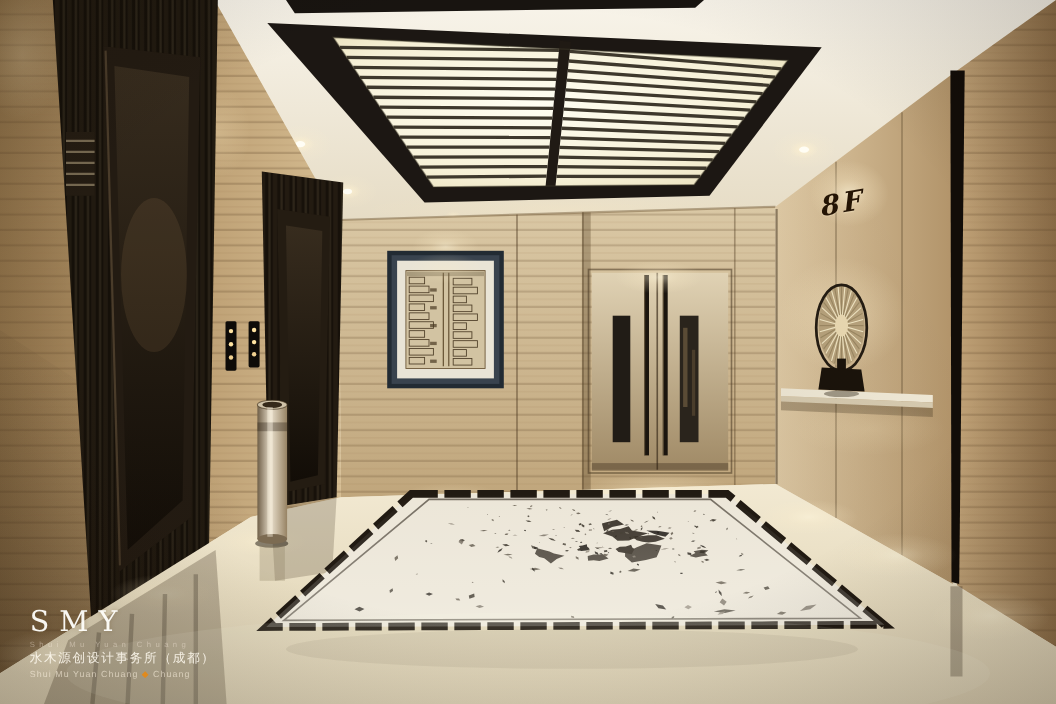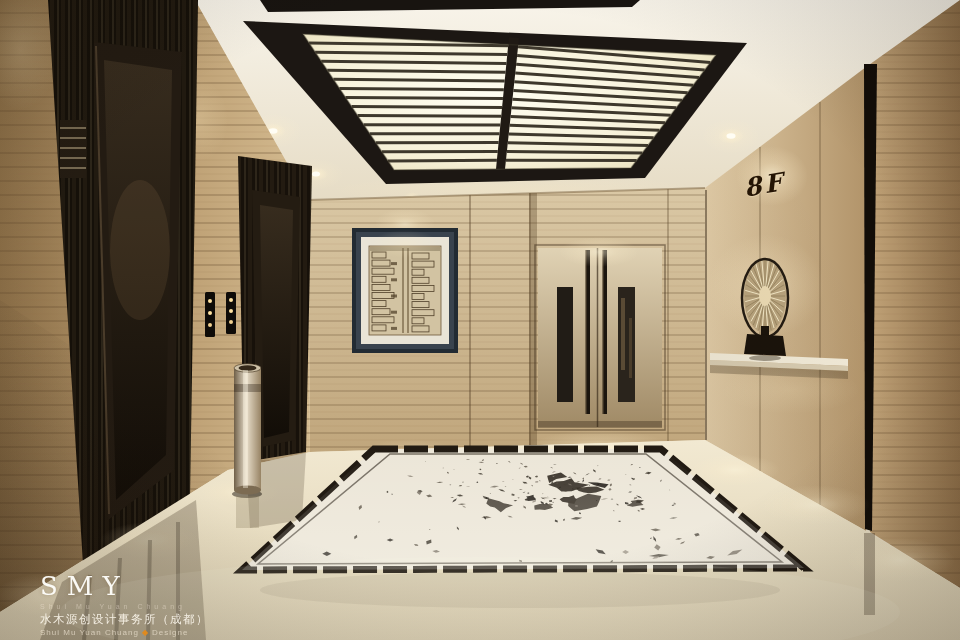--- a/index.html
+++ b/index.html
@@ -3,21 +3,21 @@
 <meta charset="utf-8">
 <style>
   html,body{margin:0;padding:0;background:#111;}
   .stage{position:relative;width:960px;height:640px;overflow:hidden;background:#e9dfc7;
          font-family:"Liberation Sans",sans-serif;}
   .stage svg{position:absolute;left:0;top:0;display:block;}
   .sign8f{position:absolute;left:746px;top:168px;width:64px;
           font-family:"DejaVu Serif",serif;font-style:italic;font-weight:700;
           font-size:25px;letter-spacing:3px;color:#241404;
           transform:rotate(-10deg) skewX(-6deg);text-shadow:0 1px 1px rgba(255,240,210,.35);}
-  .watermark{position:absolute;left:40px;top:552px;line-height:1.1;color:#fff;margin-top:20px;}
+  .watermark{position:absolute;left:27px;top:552px;line-height:1.1;color:#fff;}
   .wm-logo{font-family:"DejaVu Serif",serif;font-size:26px;letter-spacing:9px;
            color:rgba(255,255,252,.95);text-shadow:0 0 4px rgba(120,90,50,.45);}
   .wm-sub{font-size:7px;letter-spacing:4px;color:rgba(255,242,228,.38);margin-top:2px;}
   .wm-cn{font-size:11.5px;letter-spacing:1.5px;color:rgba(255,250,240,.88);margin-top:3px;text-align:right;}
   .wm-credit{font-size:8px;letter-spacing:1px;color:rgba(255,244,228,.58);margin-top:3px;}
   .wm-diamond{color:#e08a1e;margin:0 3px;font-size:8px;}
 </style>
 </head>
 <body>
 
@@ -562,16 +562,16 @@
 
 <div class="sign8f">
   <span>8F</span>
 </div>
 
 <div class="watermark">
   <div class="wm-logo">SMY</div>
   <div class="wm-sub">Shui Mu Yuan Chuang</div>
   <div class="wm-cn">水木源创设计事务所（成都）</div>
   <div class="wm-credit">
-    <span>Shui Mu Yuan Chuang</span><span class="wm-diamond">◆</span><span>Designe</span>
+    <span>Shui Mu Yuan Chuang</span><span class="wm-diamond">◆</span><span>Chuang</span>
   </div>
 </div>
 </div>
 
 </body></html>

